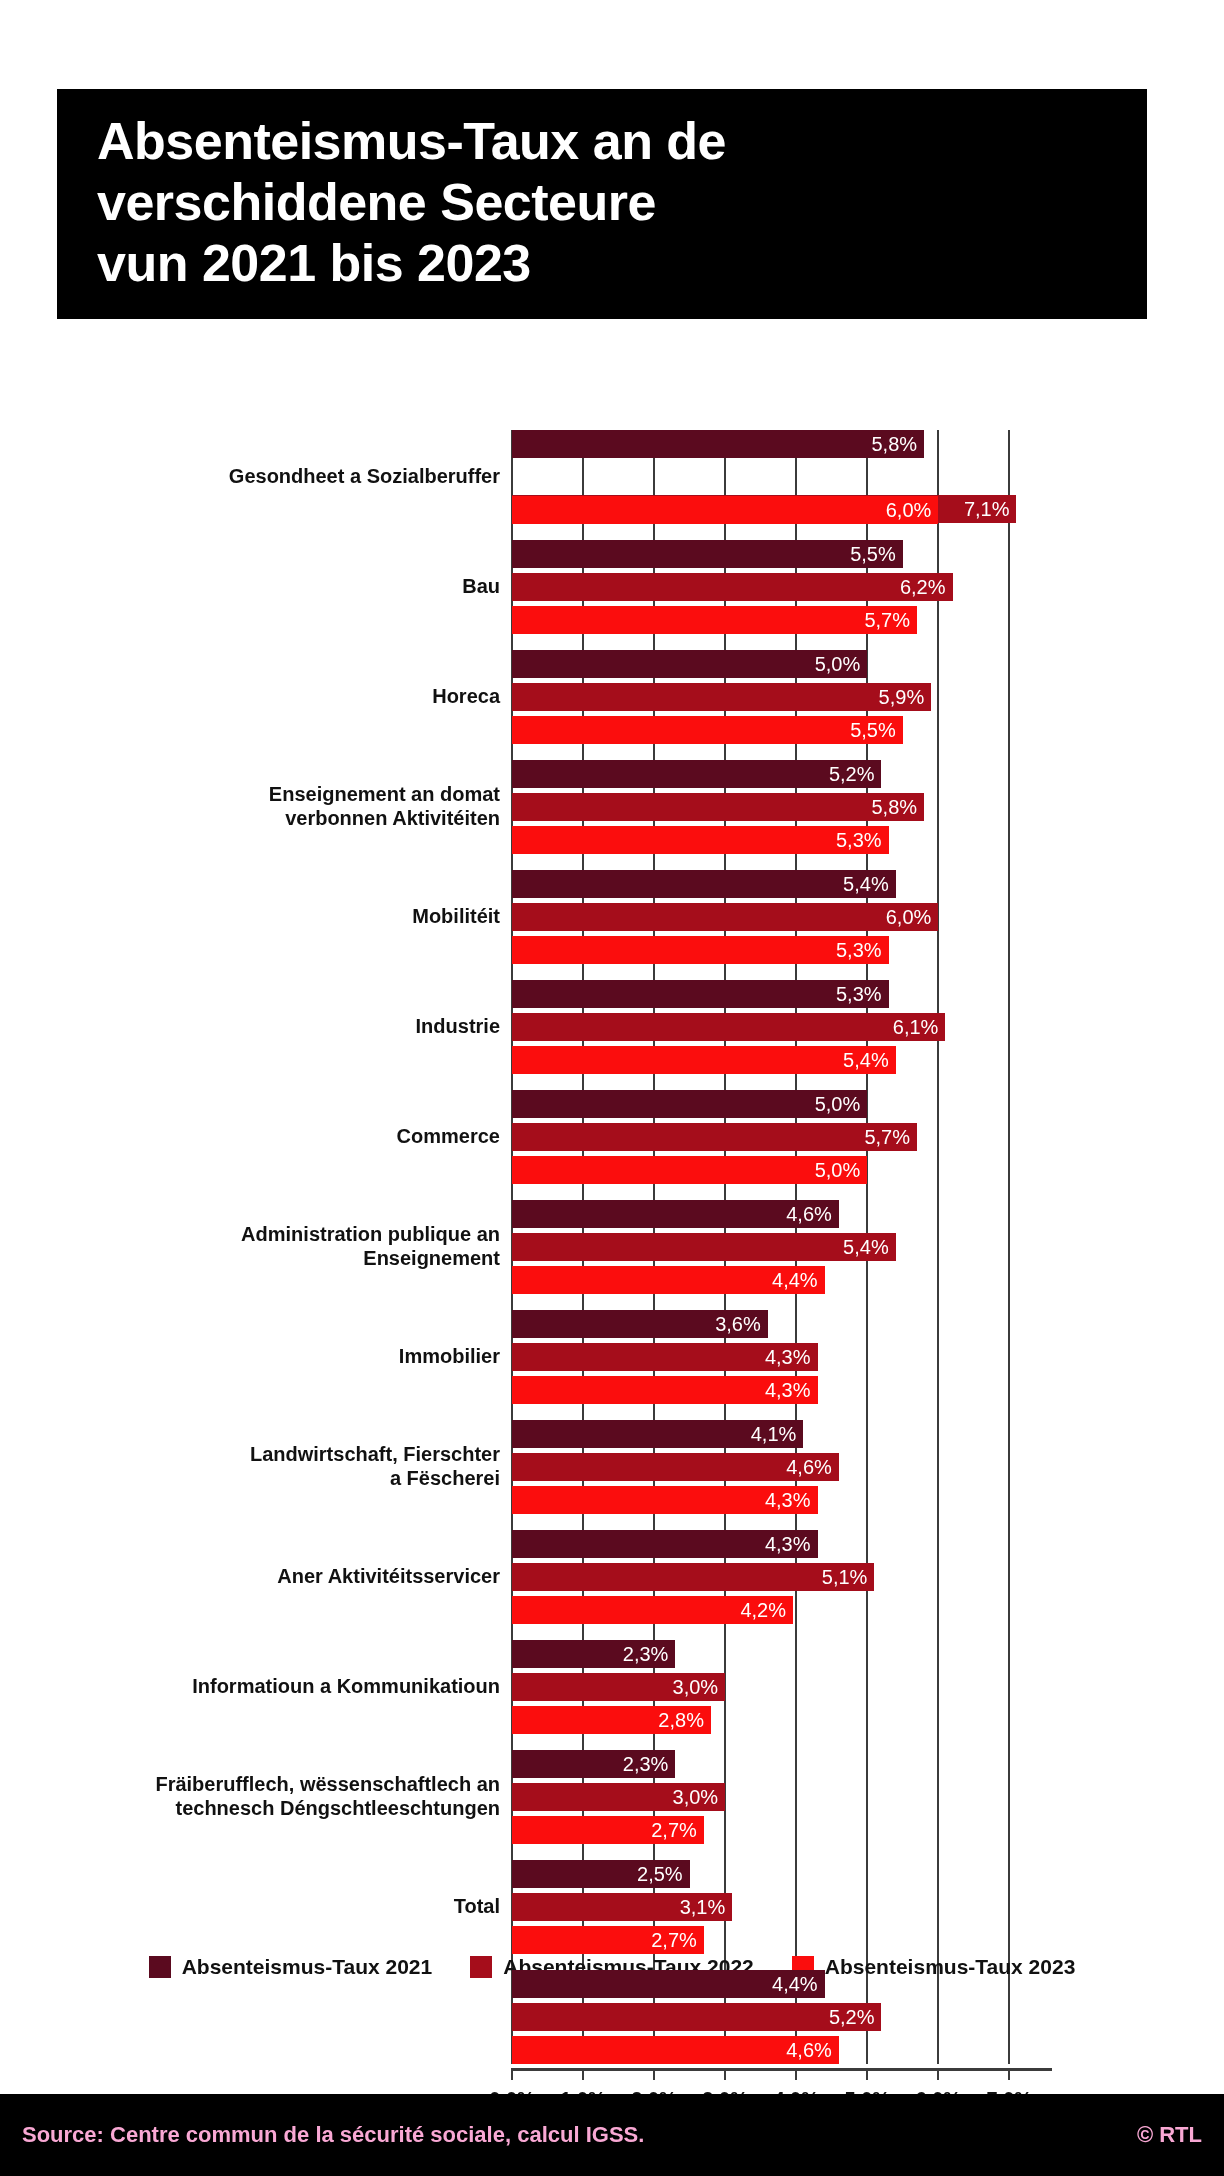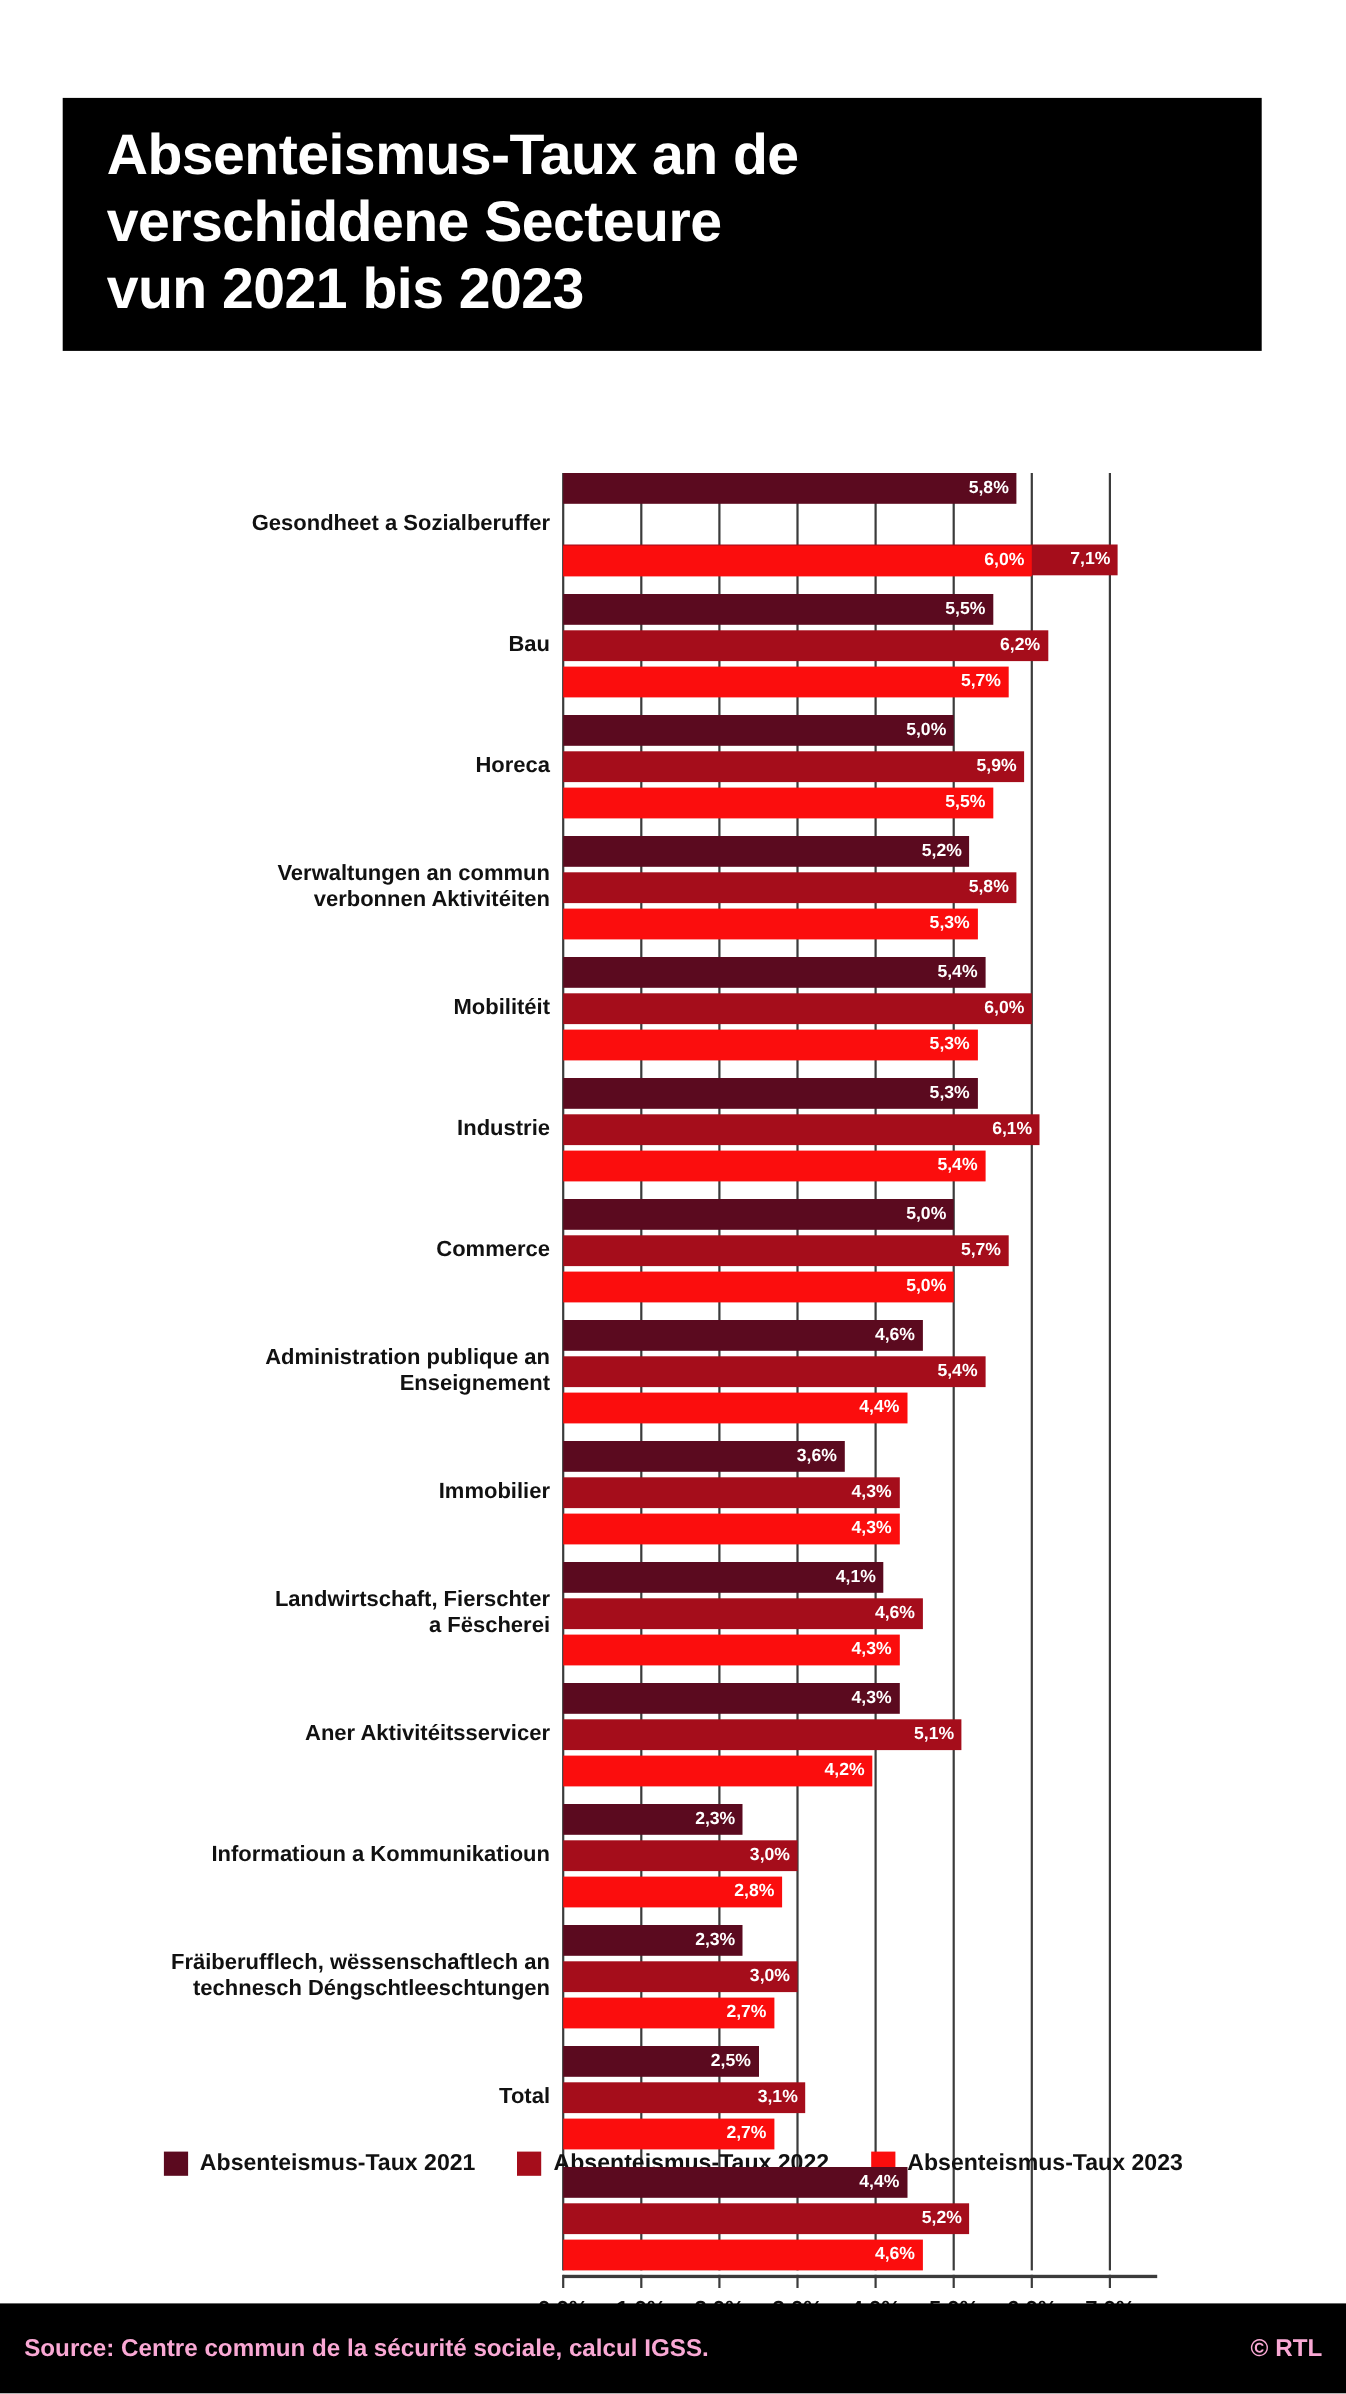--- a/index.html
+++ b/index.html
@@ -100,22 +100,22 @@
     height: 28px;
   }
   .bar {
     position: relative;
     height: 28px;
     display: flex;
     align-items: center;
     justify-content: flex-end;
     padding-right: 7px;
     color: #ffffff;
-    font-size: 16px;
-    font-weight: 700;
+    font-size: 20px;
+    font-weight: 400;
     white-space: nowrap;
   }
   .bar.y2021 { background: #5b0a1f; }
   .bar.y2022 { background: #a50d1b; }
   .bar.y2023 { background: #fb0d0d; }
 
   
   .axis-wrap {
     position: relative;
     display: flex;
@@ -216,21 +216,21 @@
           <div class="row">
             <div class="cat-label">
               <div>
                 <div>Horeca</div>
               </div>
             </div>
           </div>
           <div class="row">
             <div class="cat-label">
               <div>
-                <div>Verwaltungen an commun</div>
+                <div>Enseignement an domat</div>
                 <div>verbonnen Aktivitéiten</div>
               </div>
             </div>
           </div>
           <div class="row">
             <div class="cat-label">
               <div>
                 <div>Mobilitéit</div>
               </div>
             </div>

